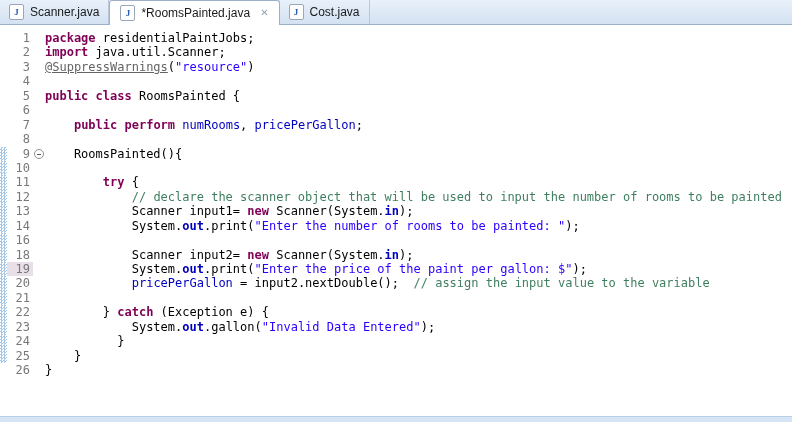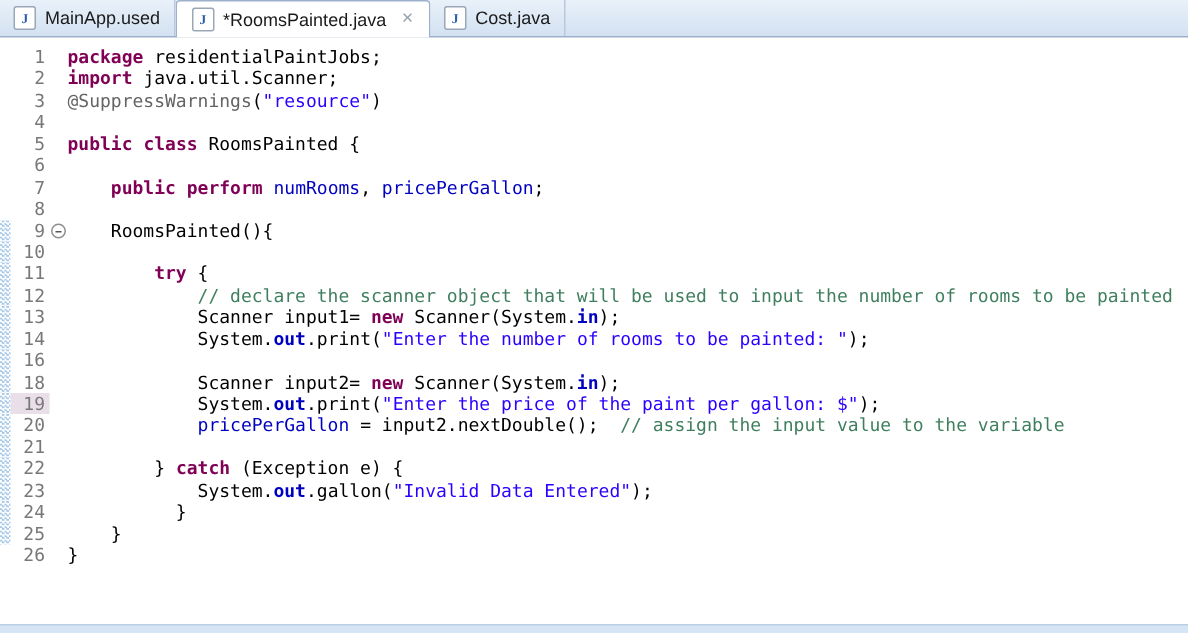--- a/index.html
+++ b/index.html
@@ -35,36 +35,36 @@
   .fold{flex:none;width:12px;position:relative;}
   .fm{position:absolute;left:1px;top:2.5px;width:8px;height:8px;border:1px solid #8f8f8f;
       border-radius:50%;background:#fff;}
   .fm::after{content:"";position:absolute;left:2px;right:2px;top:3.5px;height:1px;background:#555;}
   .code{flex:1;white-space:pre;color:#000;}
 
   
   .t-kw{color:var(--keyword);font-weight:bold;}
   .t-st{color:var(--string);}
   .t-cm{color:var(--comment);}
-  .t-an{color:var(--annotation);}
+  .t-an{color:var(--annotation);text-decoration:underline;}
   .t-fl{color:var(--field);}
   .t-sf{color:var(--static-field);font-weight:bold;}
 
   
   .bstrip{position:absolute;left:0;right:0;bottom:0;height:5px;
           background:var(--bottom-strip);border-top:1px solid #b9cfe6;}
 </style>
 </head>
 <body>
 
 <div id="app">
   <div class="tabbar">
       <div class="tab">
         <span class="jicon">J</span>
-        <span>MainApp.used</span>
+        <span>Scanner.java</span>
       </div>
       <div class="tab active">
         <span class="jicon">J</span>
         <span>*RoomsPainted.java</span>
         <span class="tclose">✕</span>
       </div>
       <div class="tab">
         <span class="jicon">J</span>
         <span>Cost.java</span>
       </div>

